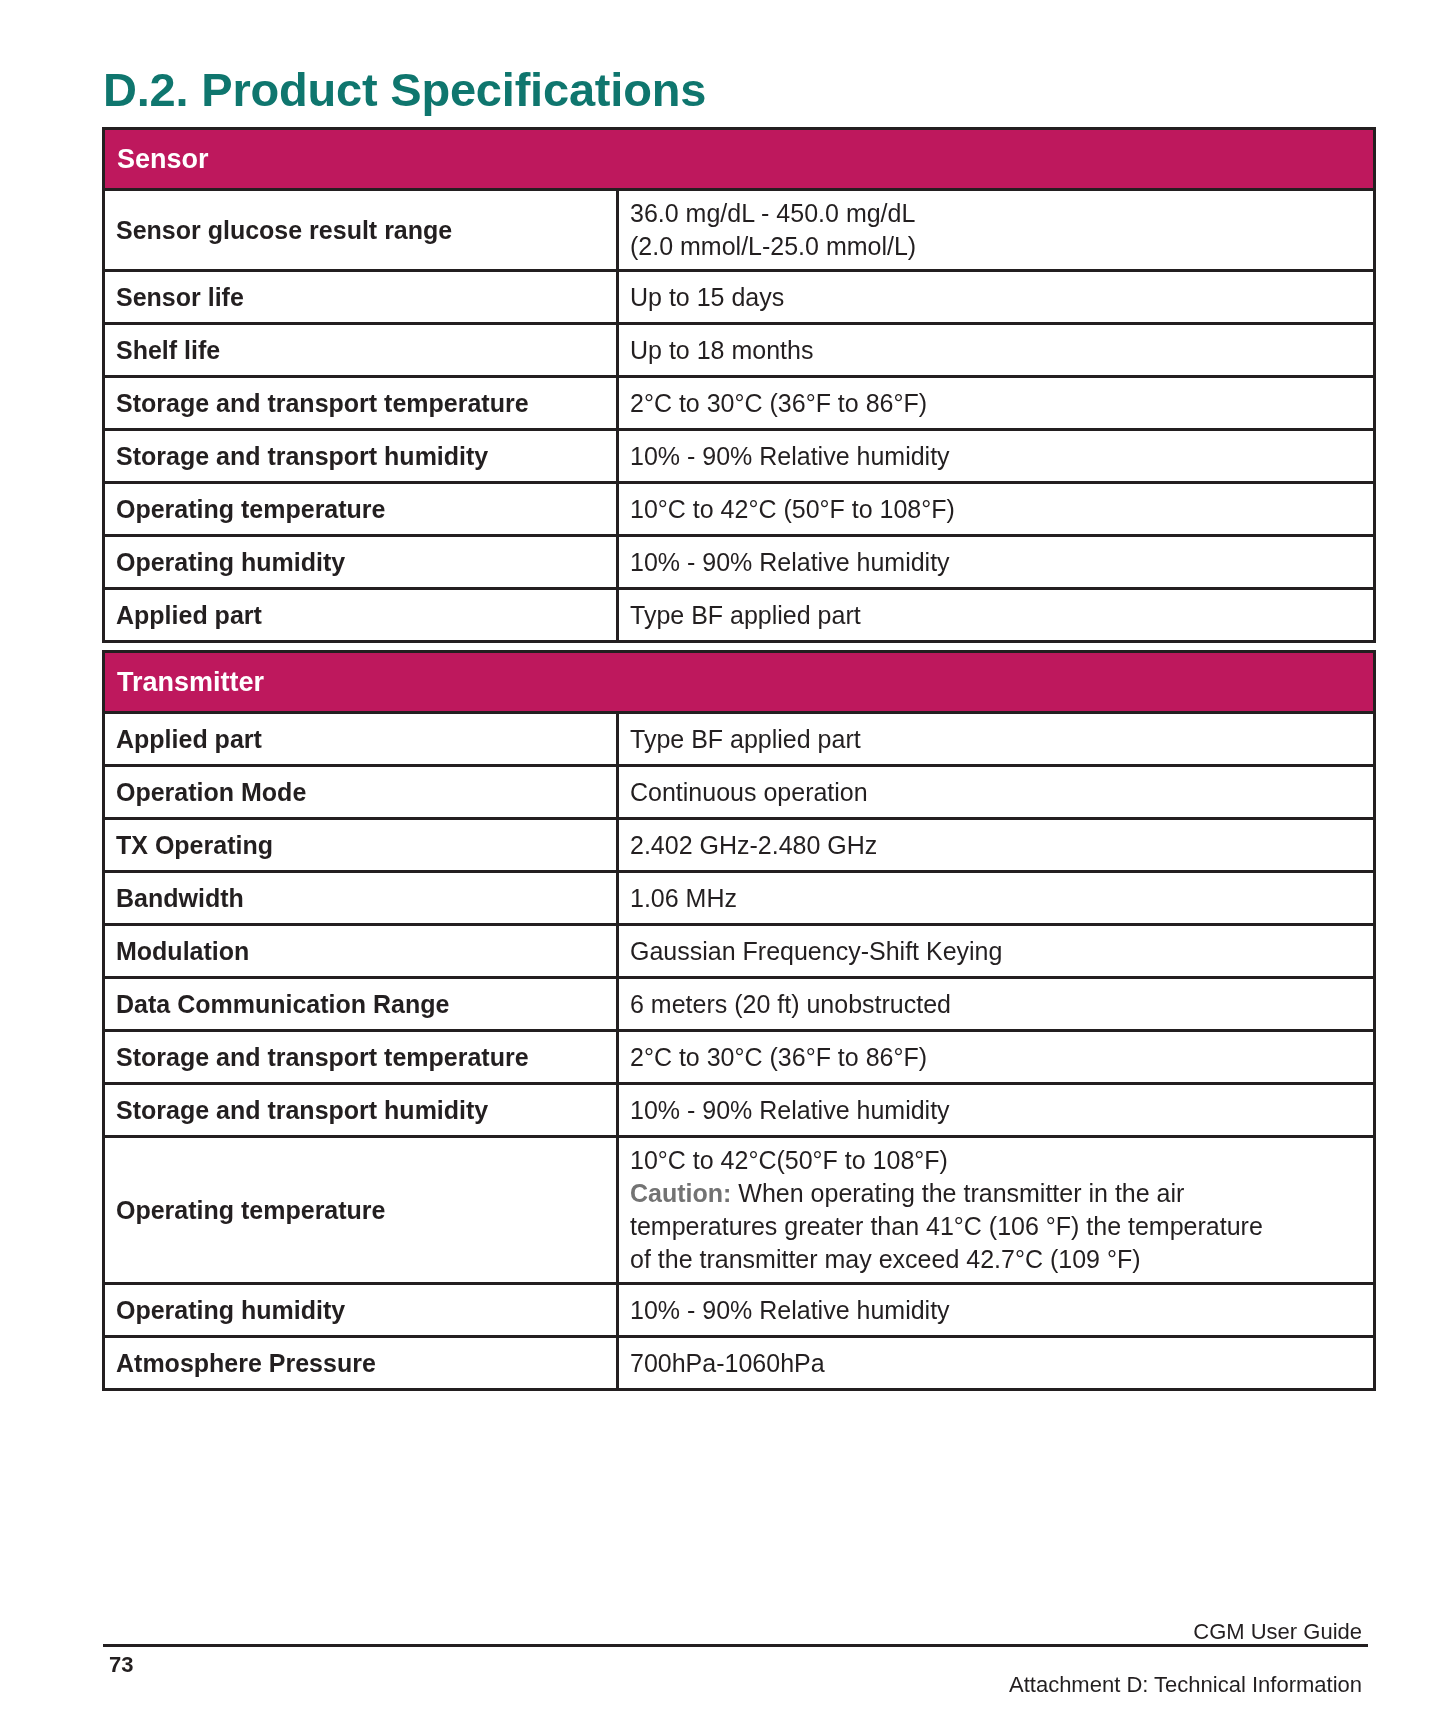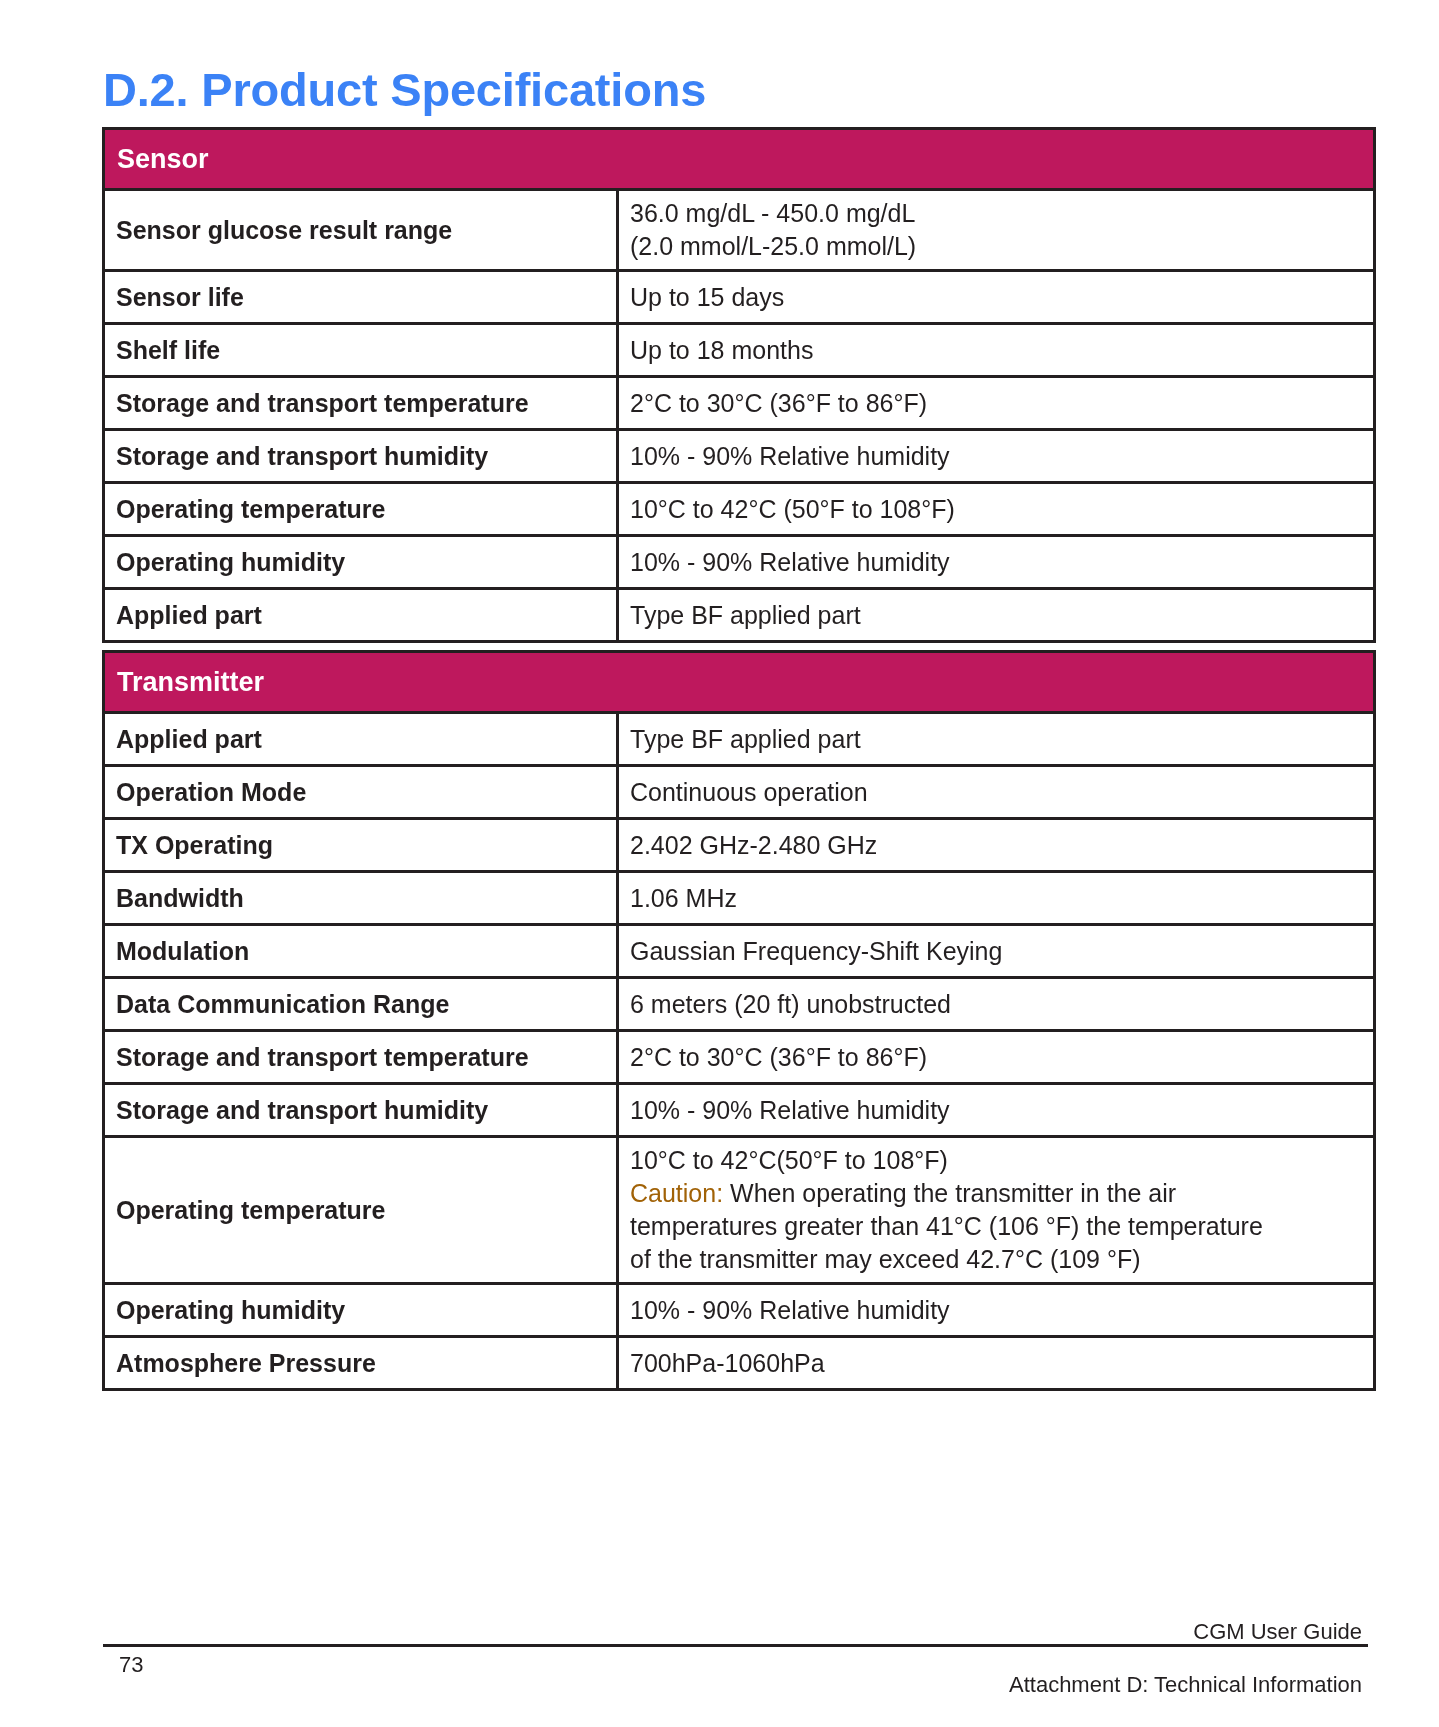--- a/index.html
+++ b/index.html
@@ -3,52 +3,52 @@
 <meta charset="utf-8">
 <style>
   html, body { margin: 0; padding: 0; background: #ffffff; }
   body {
     width: 1439px; height: 1727px; position: relative; overflow: hidden;
     font-family: "Liberation Sans", sans-serif; color: #231f20;
   }
   .page-title {
     position: absolute; left: 103px; top: 62px;
     font-size: 47px; font-weight: bold; letter-spacing: -0.2px;
-    color: #3b82f6; margin: 0; line-height: 56px;
+    color: #0f766e; margin: 0; line-height: 56px;
   }
   .spec-table {
     position: absolute; left: 102px; width: 1271px;
     border-collapse: collapse; table-layout: fixed;
   }
   .spec-table.sensor { top: 127px; }
   .spec-table.transmitter { top: 650px; }
   .spec-table col.c1 { width: 514px; }
   .spec-table col.c2 { width: 757px; }
   .spec-table th {
     background: #be185d; color: #ffffff; text-align: left;
     font-size: 27px; font-weight: bold; height: 58px; padding: 0 12px;
     border: 3px solid #231f20;
   }
   .spec-table td {
     border: 3px solid #231f20; font-size: 25px; line-height: 33px;
     padding: 6px 11px; vertical-align: middle; color: #231f20;
   }
   .spec-table td.label { font-weight: bold; height: 38px; }
   .spec-table td.value { font-weight: normal; }
-  .caution-label { color: #a16207; font-weight: normal; }
+  .caution-label { color: #737373; font-weight: bold; }
   .footer-guide {
     position: absolute; right: 77px; top: 1619px;
     font-size: 22px; color: #231f20;
   }
   .footer-rule {
     position: absolute; left: 103px; top: 1644px; width: 1265px;
     height: 3px; background: #231f20;
   }
   .footer-page {
-    position: absolute; left: 119px; top: 1652px; font-size: 22px;
+    position: absolute; left: 109px; top: 1652px; font-size: 22px; font-weight: bold;
   }
   .footer-section {
     position: absolute; right: 77px; top: 1652px; font-size: 22px; margin-top: 20px;
   }
 </style>
 </head>
 <body>
 
 <h1 class="page-title">D.2. Product Specifications</h1>
 

